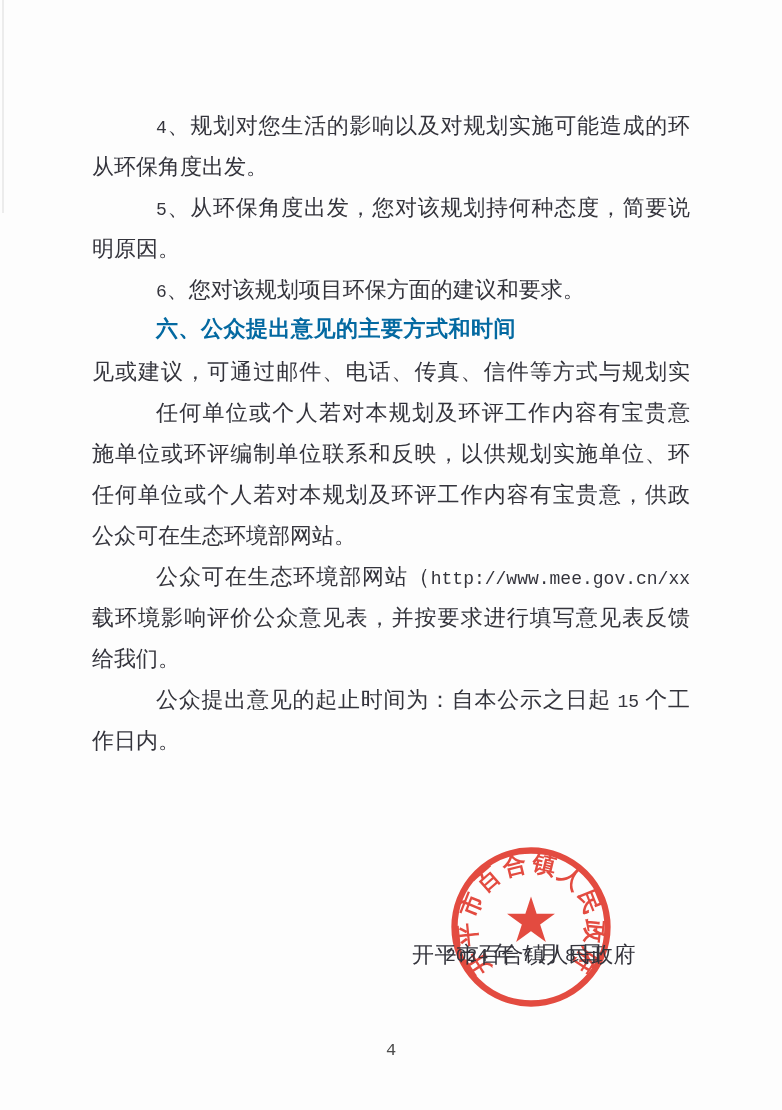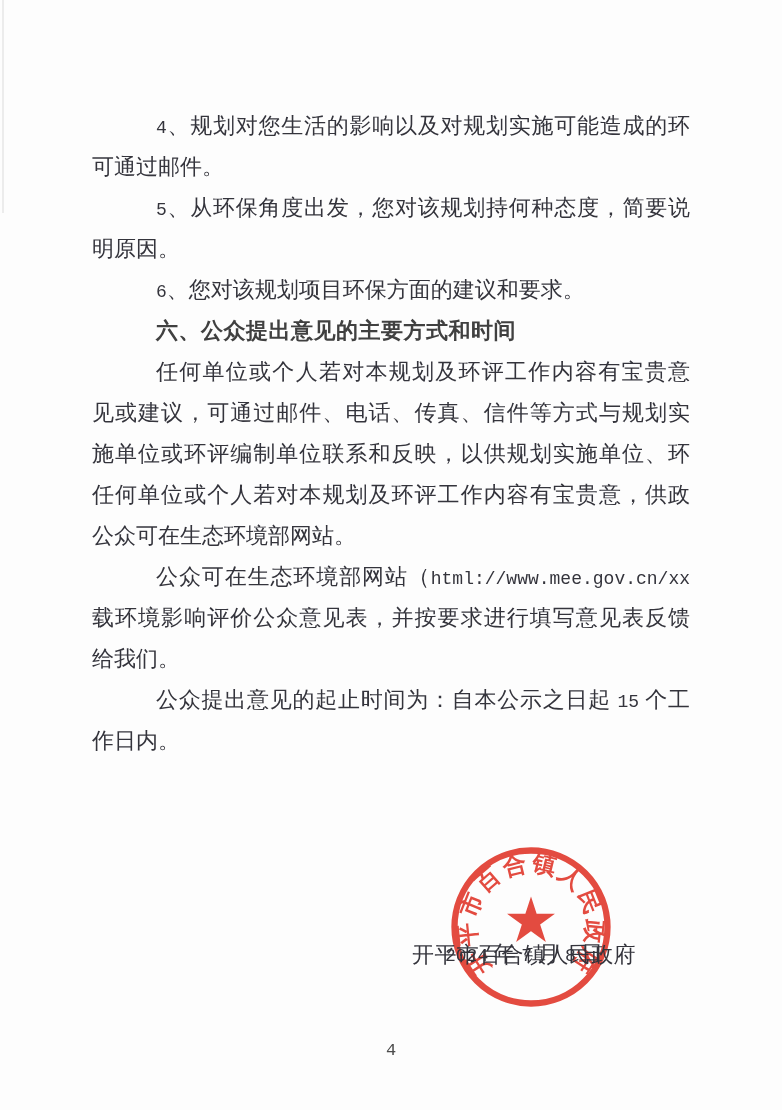--- a/index.html
+++ b/index.html
@@ -37,23 +37,23 @@
     white-space: nowrap;
     letter-spacing: 0;
   }
   .doc-line.indent { text-indent: 64px; }
   .doc-line.fill {
     text-align: justify;
     text-align-last: justify;
   }
   .doc-line.bold {
     font-weight: 700;
-    font-family: Liberation Serif, serif;
+    font-family: Liberation Mono, monospace;
     letter-spacing: 0.5px;
-    color: #404040;
+    color: #0369a1;
   }
   .latin {
     font-family: "Liberation Mono", "DejaVu Sans Mono", monospace;
     font-size: 18px;
   }
   .signature {
     position: absolute;
     left: 412px;
     top: 934px;
     font-size: 22px;
@@ -108,31 +108,31 @@
 </style>
 </head>
 <body>
 
 <div class="page">
 
   <div class="artifact-left"></div>
 
   <main class="body-text">
       <div class="doc-line indent fill"><span class="latin">4</span>、规划对您生活的影响以及对规划实施可能造成的环</div>
-      <div class="doc-line">可通过邮件。</div>
+      <div class="doc-line">从环保角度出发。</div>
       <div class="doc-line indent fill"><span class="latin">5</span>、从环保角度出发，您对该规划持何种态度，简要说</div>
       <div class="doc-line">明原因。</div>
       <div class="doc-line indent"><span class="latin">6</span>、您对该规划项目环保方面的建议和要求。</div>
       <div class="doc-line indent bold">六、公众提出意见的主要方式和时间</div>
+      <div class="doc-line fill">见或建议，可通过邮件、电话、传真、信件等方式与规划实</div>
       <div class="doc-line indent fill">任何单位或个人若对本规划及环评工作内容有宝贵意</div>
-      <div class="doc-line fill">见或建议，可通过邮件、电话、传真、信件等方式与规划实</div>
       <div class="doc-line fill">施单位或环评编制单位联系和反映，以供规划实施单位、环</div>
       <div class="doc-line fill">任何单位或个人若对本规划及环评工作内容有宝贵意，供政</div>
       <div class="doc-line">公众可在生态环境部网站。</div>
-      <div class="doc-line indent fill">公众可在生态环境部网站（<span class="latin">html://www.mee.gov.cn/xx</span></div>
+      <div class="doc-line indent fill">公众可在生态环境部网站（<span class="latin">http://www.mee.gov.cn/xx</span></div>
       <div class="doc-line fill">载环境影响评价公众意见表，并按要求进行填写意见表反馈</div>
       <div class="doc-line">给我们。</div>
       <div class="doc-line indent fill">公众提出意见的起止时间为：自本公示之日起 <span class="latin">15</span> 个工</div>
       <div class="doc-line">作日内。</div>
     </main>
 
   <svg class="seal" viewBox="0 0 200 200" aria-hidden="true">
     <circle class="seal-ring" cx="100" cy="100" r="85"></circle>
     <polygon class="seal-star" points="100,66 116.5,116.7 73.4,85.3 126.6,85.3 83.5,116.7"></polygon>
     <path id="sealArc" d="M 56.2 143.8 A 62 62 0 1 1 143.8 143.8" fill="none"></path>

